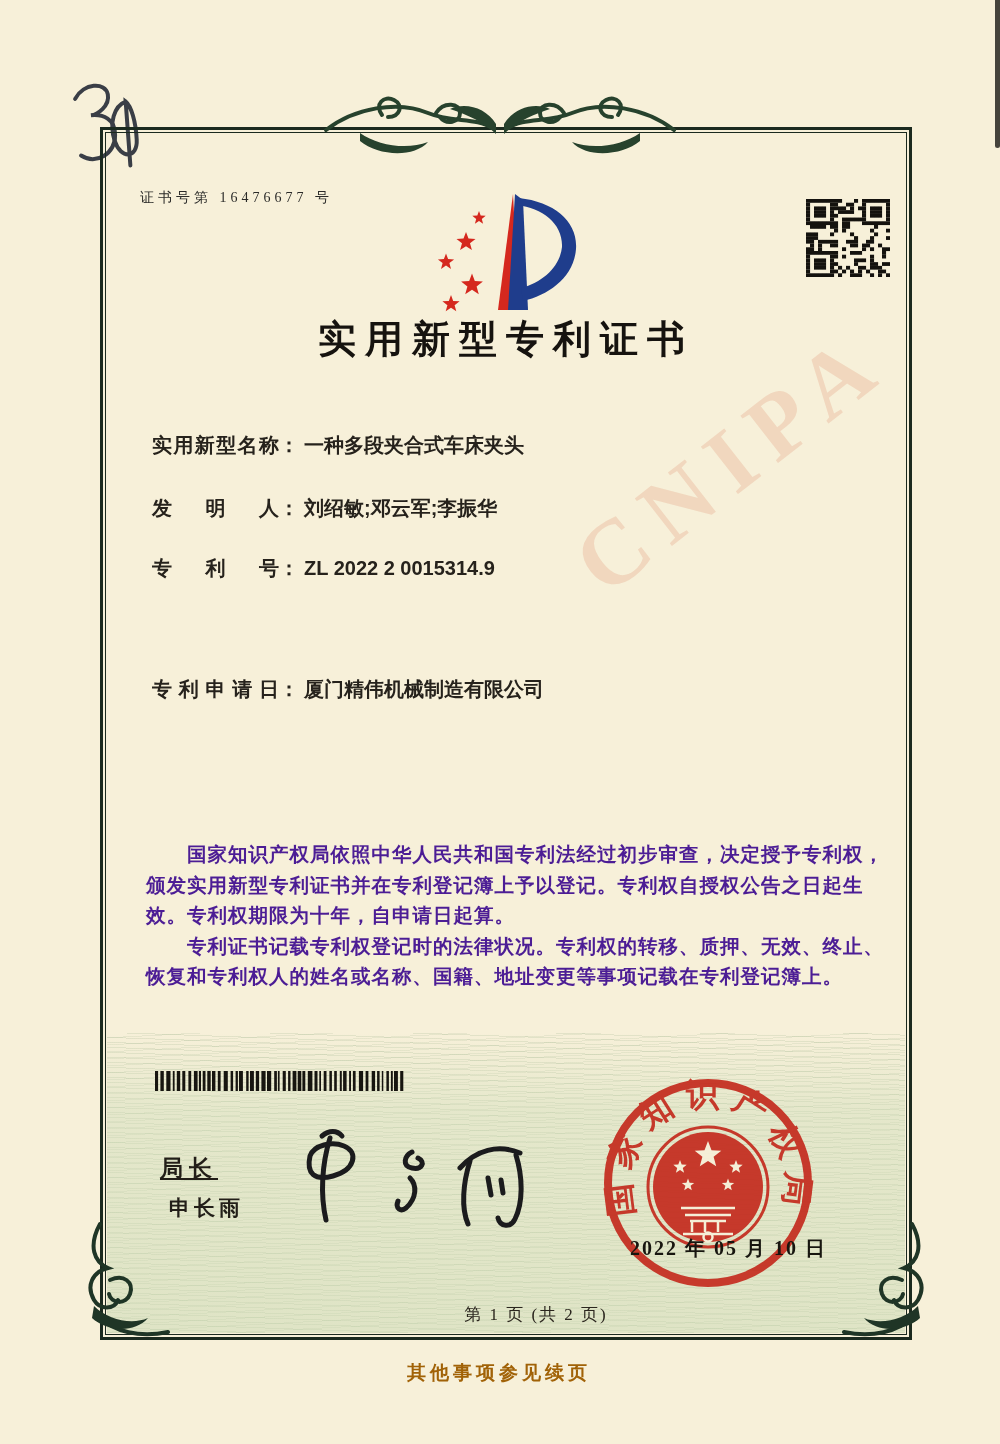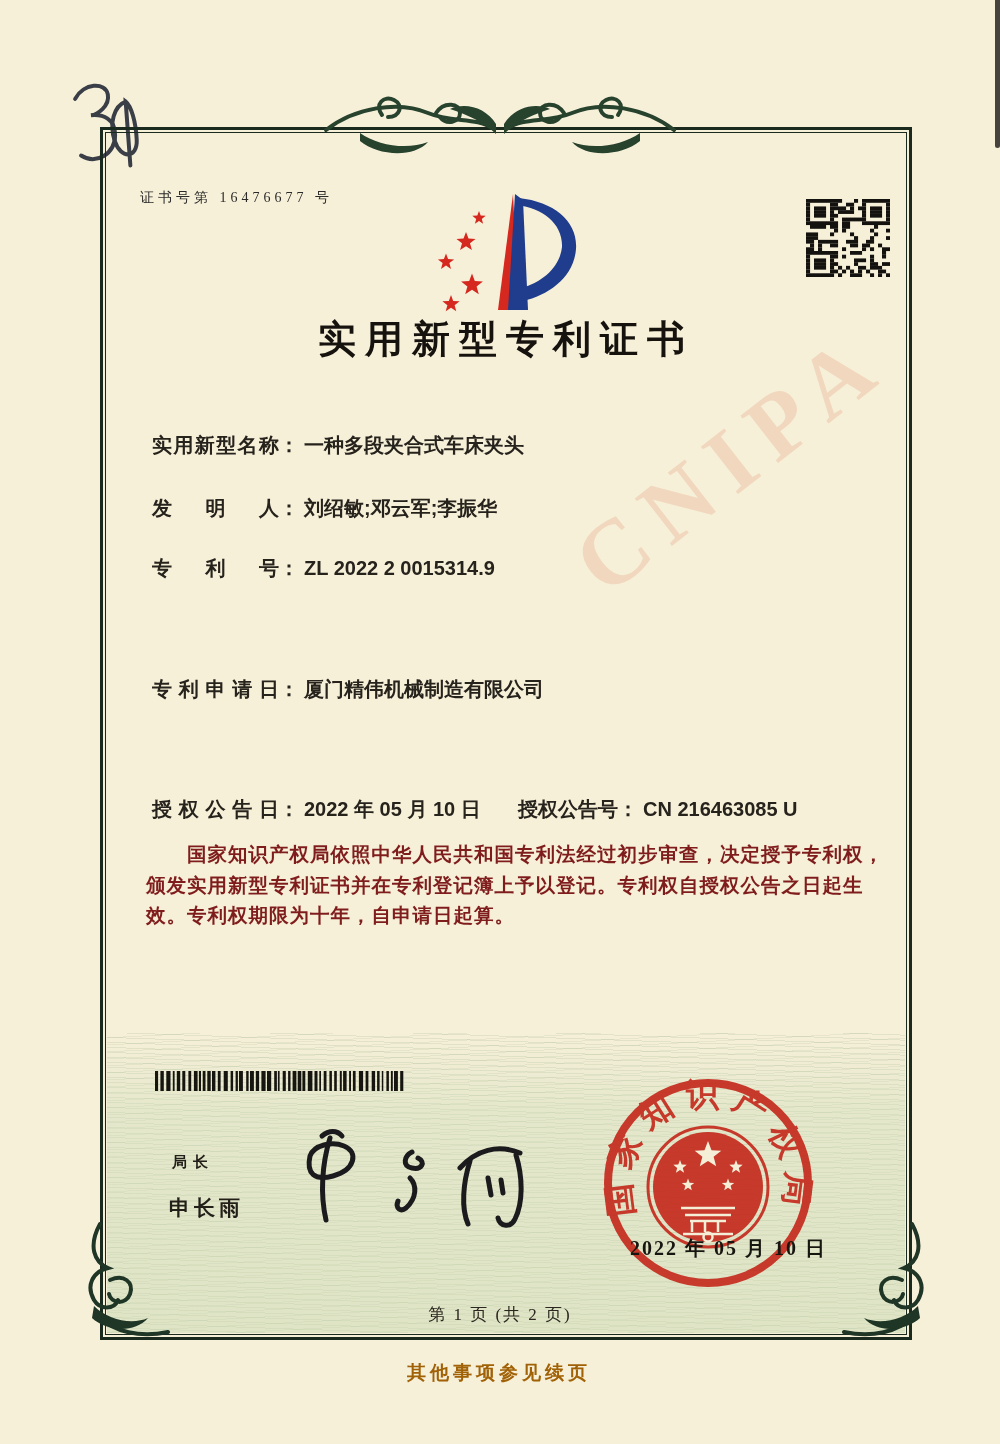--- a/index.html
+++ b/index.html
@@ -41,30 +41,30 @@
     font-family:"Liberation Serif", serif;
   }
   .row{position:absolute; left:152px; width:746px; font-family:"Liberation Sans", sans-serif;
        font-weight:700; font-size:20px; color:#26221c; white-space:nowrap;}
   .flabel{display:inline-block; width:127px; text-align:justify; text-align-last:justify; vertical-align:bottom;}
   .fvalue{margin-left:5px;}
   .col2{position:absolute; left:366px; top:0;}
   #body-text{
     left:146px; top:840px; width:740px;
     font-size:19.5px; font-weight:600; line-height:30.5px;
-    letter-spacing:1px; color:#7f1d1d;
+    letter-spacing:1px; color:#4c1d95;
   }
   #body-text p{margin:0; text-indent:41px;}
-  #signer-title{left:172px; top:1153px; font-family:"Liberation Sans",sans-serif; font-weight:700; font-size:15px; letter-spacing:6px;}
+  #signer-title{left:160px; top:1153px; font-family:"Liberation Sans",sans-serif; font-weight:700; font-size:23px; letter-spacing:6px;text-decoration:underline;}
   #signer-name {left:156px; top:1194px; font-family:"Liberation Sans",sans-serif; font-weight:700; font-size:21px; letter-spacing:4px;margin-left:13px;}
   #seal-date{
     left:630px; top:1235px; font-size:20px; font-weight:700; letter-spacing:2px;
     color:#17150f; z-index:6;
   }
-  #page-num{left:94px; top:1303px; width:812px; text-align:center; font-size:17px; letter-spacing:2px; color:#2b261e;}
+  #page-num{left:94px; top:1303px; width:812px; text-align:center; font-size:17px; letter-spacing:2px; color:#2b261e;padding-left:36px;}
   #footer-note{left:407px; top:1360px; font-size:19px; font-weight:700; letter-spacing:4px; color:#a16207;}
   #edge-sliver{right:0; top:0; width:5px; height:148px; background:#26251f; border-radius:0 0 3px 3px; opacity:.85;}
   svg{display:block;}
 </style>
 </head>
 <body>
 
 <div id="page">
 
   <div class="abs" id="edge-sliver"></div>
@@ -359,29 +359,24 @@
   </div>
   <div class="row" style="top:495px;">
     <span class="flabel">发明人</span><span>：</span><span class="fvalue">刘绍敏;邓云军;李振华</span>
   </div>
   <div class="row" style="top:555px;">
     <span class="flabel">专利号</span><span>：</span><span class="fvalue">ZL 2022 2 0015314.9</span>
   </div>
   <div class="row" style="top:676px;">
     <span class="flabel">专利申请日</span><span>：</span><span class="fvalue">厦门精伟机械制造有限公司</span>
   </div>
-  <div class="row" style="top:796px;">
-    <span class="flabel">授权公告日</span><span>：</span><span class="fvalue">2022 年 05 月 10 日</span>
-    <span class="col2">
-      <span>授权公告号</span><span>：</span><span class="fvalue">CN 216463085 U</span>
-    </span>
-  </div>
 
   <div class="abs" id="body-text">
     <p>国家知识产权局依照中华人民共和国专利法经过初步审查，决定授予专利权，颁发实用新型专利证书并在专利登记簿上予以登记。专利权自授权公告之日起生效。专利权期限为十年，自申请日起算。</p>
+    <p>专利证书记载专利权登记时的法律状况。专利权的转移、质押、无效、终止、恢复和专利权人的姓名或名称、国籍、地址变更等事项记载在专利登记簿上。</p>
   </div>
 
   <svg class="abs" id="barcode" style="left:155px;top:1071px;" width="252" height="20" viewBox="0 0 252 20">
       <rect x="0.0" y="0" width="3.1" height="20" fill="#171510"></rect>
       <rect x="5.4" y="0" width="3.4" height="20" fill="#171510"></rect>
       <rect x="11.3" y="0" width="4.2" height="20" fill="#171510"></rect>
       <rect x="17.8" y="0" width="1.8" height="20" fill="#171510"></rect>
       <rect x="21.8" y="0" width="3.4" height="20" fill="#171510"></rect>
       <rect x="27.3" y="0" width="3.0" height="20" fill="#171510"></rect>
       <rect x="33.4" y="0" width="2.8" height="20" fill="#171510"></rect>

